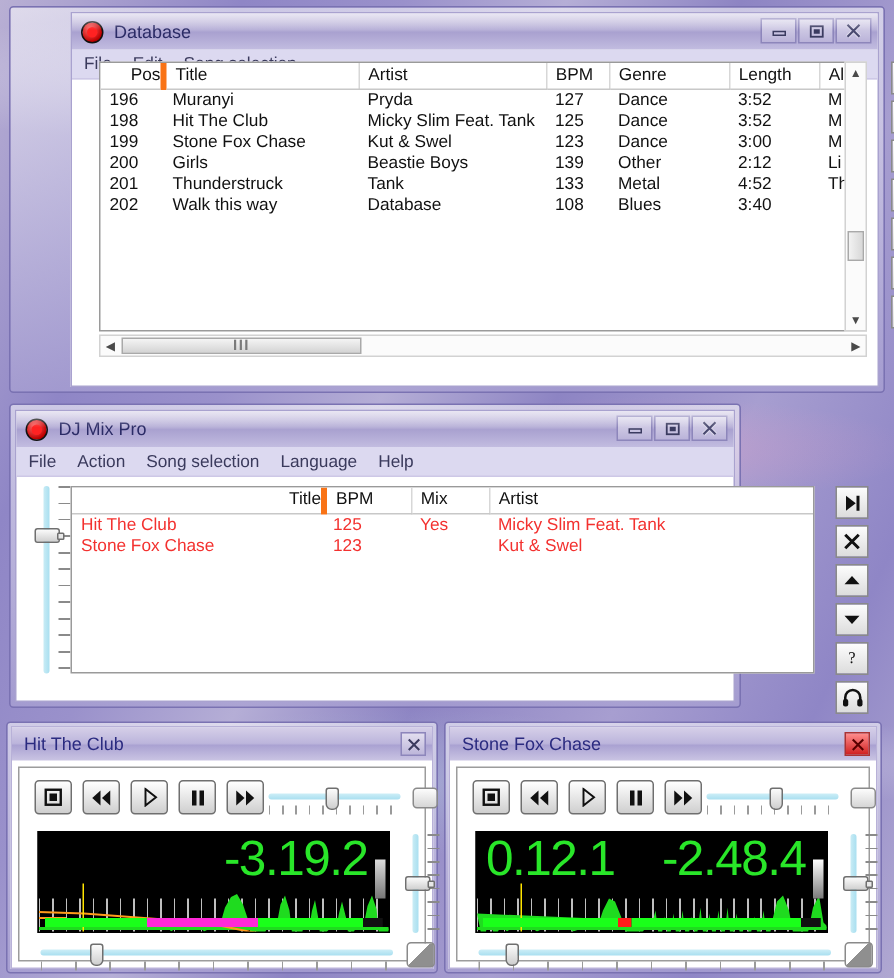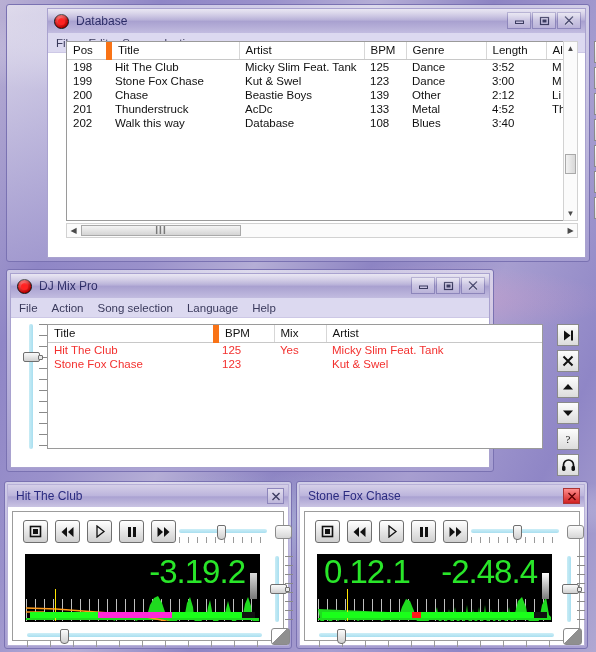--- a/index.html
+++ b/index.html
@@ -77,21 +77,21 @@
   }
   .grid table{border-collapse:collapse;width:100%;font-size:11.5px;table-layout:fixed;}
   .grid th{
     font-weight:normal;text-align:left;padding:2px 0 3px 6px;color:#111;
     border-bottom:1px solid #c8c8c8;border-right:1px solid #d7d7d7;
     background:#fff;font-size:11.5px;
   }
   .grid td{
     padding:1px 0 1px 6px;color:#111;white-space:nowrap;overflow:hidden;
   }
-  .grid tr.hdr th:first-child{border-right:6px solid #f97316;}
+  .grid tr.hdr th:first-child{border-right:4px solid #f97316;text-align:right;}
 
   .mixgrid td{color:#f3312f;}
   .mixgrid th{color:#111;}
 
   
   .vscroll{
     position:absolute;width:15px;background:#fbfbfb;border:1px solid #d2d2d2;box-sizing:border-box;
   }
   .vscroll .arrow{width:100%;height:13px;display:flex;align-items:center;justify-content:center;color:#4a4a4a;font-size:8px;}
   .vscroll .thumb{
@@ -236,50 +236,59 @@
             <tr class="hdr">
           <th>Pos</th>
           <th>Title</th>
           <th>Artist</th>
           <th>BPM</th>
           <th>Genre</th>
           <th>Length</th>
           <th>Al</th>
         </tr>
         <tr>
+          <td>196</td>
+          <td>Muranyi</td>
+          <td>Pryda</td>
+          <td>127</td>
+          <td>Dance</td>
+          <td>3:52</td>
+          <td>M</td>
+        </tr>
+        <tr>
           <td>198</td>
           <td>Hit The Club</td>
           <td>Micky Slim Feat. Tank</td>
           <td>125</td>
           <td>Dance</td>
           <td>3:52</td>
           <td>M</td>
         </tr>
         <tr>
           <td>199</td>
           <td>Stone Fox Chase</td>
           <td>Kut &amp; Swel</td>
           <td>123</td>
           <td>Dance</td>
           <td>3:00</td>
           <td>M</td>
         </tr>
         <tr>
           <td>200</td>
-          <td>Chase</td>
+          <td>Girls</td>
           <td>Beastie Boys</td>
           <td>139</td>
           <td>Other</td>
           <td>2:12</td>
           <td>Li</td>
         </tr>
         <tr>
           <td>201</td>
           <td>Thunderstruck</td>
-          <td>AcDc</td>
+          <td>Tank</td>
           <td>133</td>
           <td>Metal</td>
           <td>4:52</td>
           <td>Th</td>
         </tr>
         <tr>
           <td>202</td>
           <td>Walk this way</td>
           <td>Database</td>
           <td>108</td>

